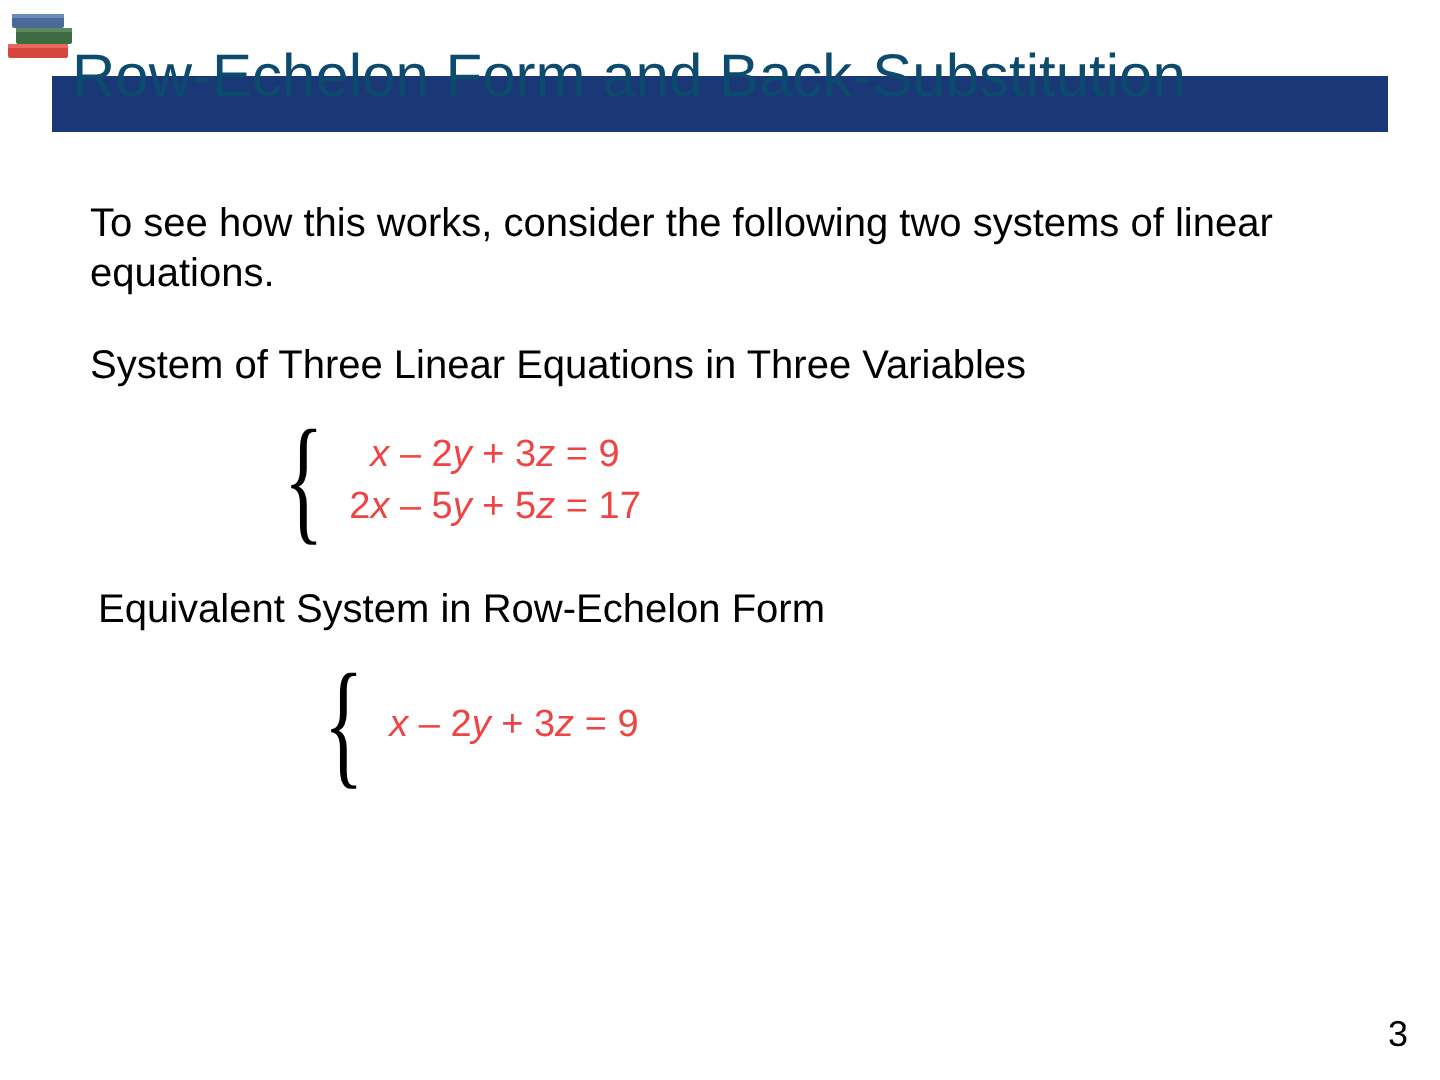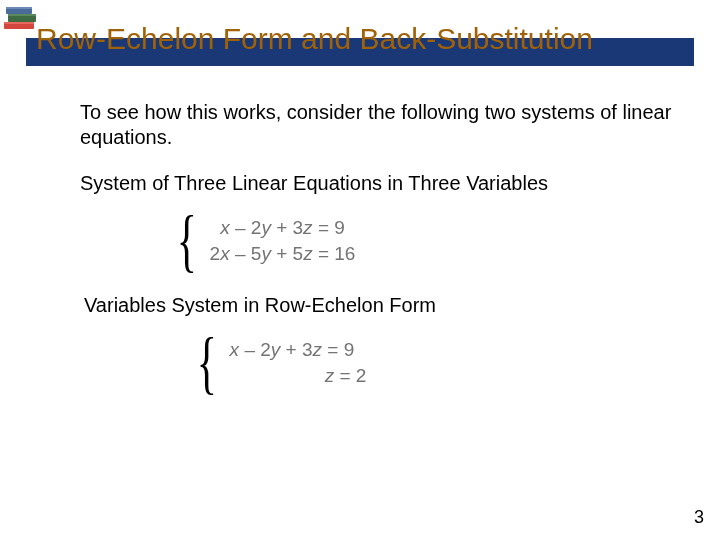--- a/index.html
+++ b/index.html
@@ -23,33 +23,33 @@
       top: 16px;
       width: 668px;
       height: 28px;
       background: linear-gradient(to right, #1a3876, #1a3876);
     }
     .title-text {
       position: absolute;
       left: 10px;
       top: 0;
       font-size: 30px;
-      color: #a16207;
+      color: #0c4a6e;
       font-weight: 400;
       z-index: 2;
       background: transparent;
     }
     .books-icon {
       position: absolute;
       left: 0px;
       top: 0px;
       z-index: 3;
     }
     .body-content {
-      margin-left: 80px;
+      margin-left: 45px;
       margin-right: 40px;
       margin-top: 32px;
     }
     .intro-text {
       font-size: 20px;
       color: #000;
       line-height: 1.25;
       margin-bottom: 22px;
     }
     .section-heading {
@@ -67,21 +67,21 @@
     .brace {
       font-size: 70px;
       line-height: 0.9;
       font-family: "Times New Roman", serif;
       color: #000;
       margin-right: 6px;
       transform: scaleX(0.6);
     }
     .equations {
       font-size: 19px;
-      color: #737373;
+      color: #ef4444;
       line-height: 1.35;
     }
     .equations .eq-line {
       white-space: pre;
       font-family: Arial, sans-serif;
     }
     .equations .var {
       font-style: italic;
     }
     .page-number {
@@ -113,28 +113,27 @@
 
 <div class="body-content">
   <p class="intro-text">To see how this works, consider the following two systems of linear equations.</p>
 
   <p class="section-heading">System of Three Linear Equations in Three Variables</p>
 
   <div class="equation-block">
     <span class="brace">{</span>
     <div class="equations">
       <div class="eq-line"><span>  </span><span class="var">x</span><span> – 2</span><span class="var">y</span><span> + 3</span><span class="var">z</span><span> = 9</span></div>
-      <div class="eq-line"><span>2</span><span class="var">x</span><span> – 5</span><span class="var">y</span><span> + 5</span><span class="var">z</span><span> = 16</span></div>
+      <div class="eq-line"><span>2</span><span class="var">x</span><span> – 5</span><span class="var">y</span><span> + 5</span><span class="var">z</span><span> = 17</span></div>
     </div>
   </div>
 
-  <p class="section-heading" style="margin-left:4px">Variables System in Row-Echelon Form</p>
+  <p class="section-heading" style="margin-left:4px">Equivalent System in Row-Echelon Form</p>
 
   <div class="equation-block" style="margin-left:110px">
     <span class="brace">{</span>
     <div class="equations">
       <div class="eq-line"><span></span><span class="var">x</span><span> – 2</span><span class="var">y</span><span> + 3</span><span class="var">z</span><span> = 9</span></div>
-      <div class="eq-line"><span>                  </span><span class="var">z</span><span> = 2</span></div>
     </div>
   </div>
 </div>
 
 <div class="page-number">3</div>
 
 </body></html>

